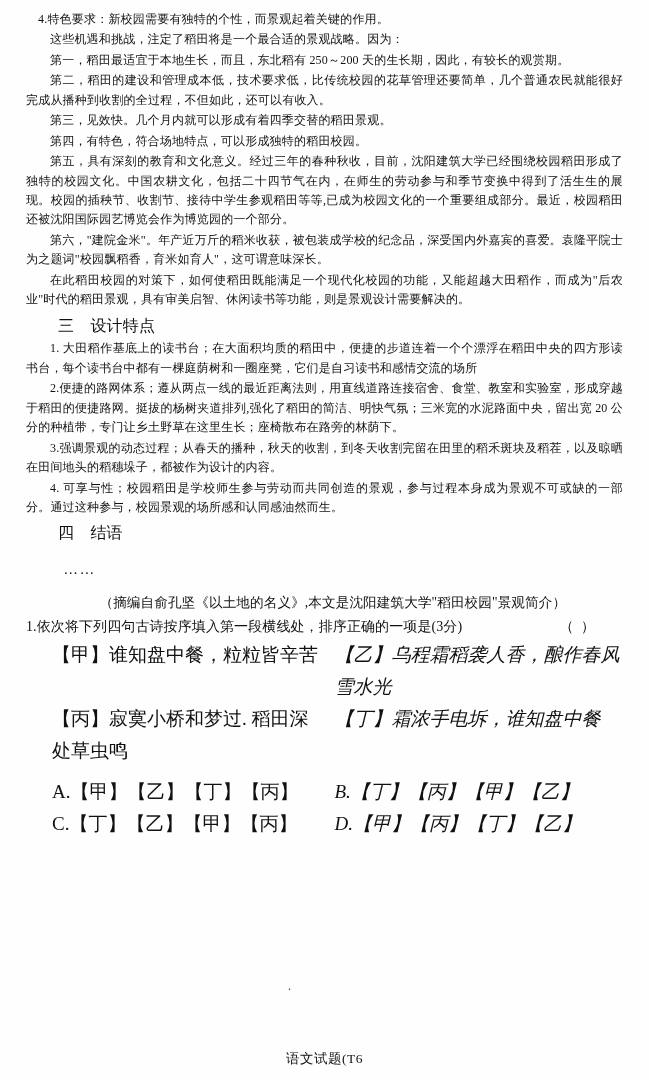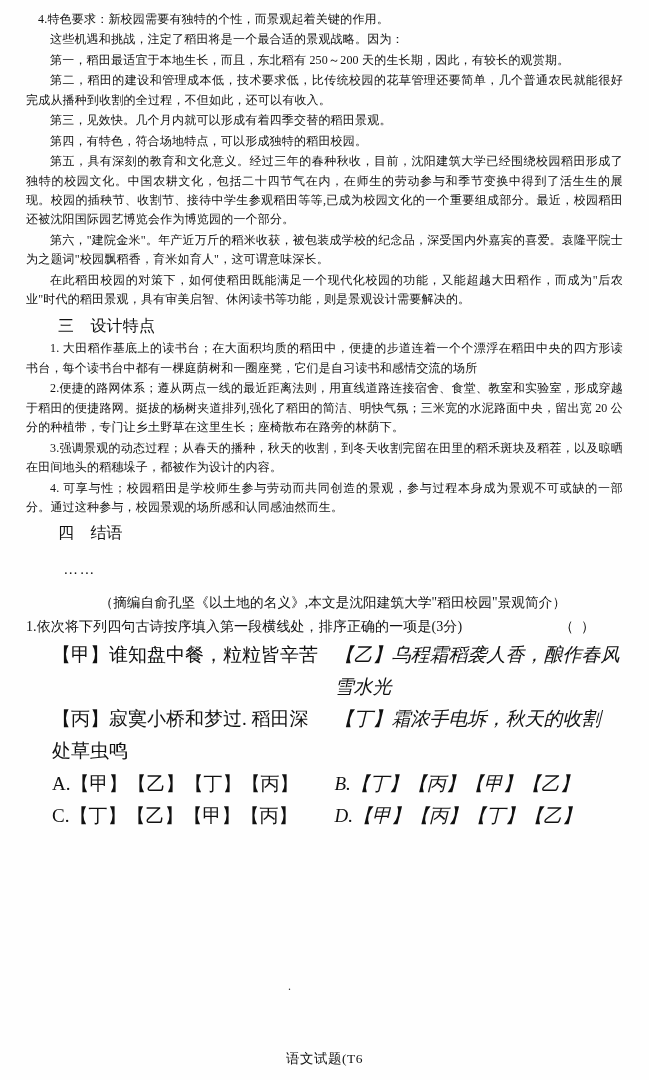--- a/index.html
+++ b/index.html
@@ -76,21 +76,21 @@
     line-height: 1.68;
     margin: 0;
   }
   .optrow .col {
     width: 50%;
     box-sizing: border-box;
   }
   .optrow .col.left { padding-left: 26px; }
   .optrow .col.right { padding-left: 10px; font-style: italic; }
   .answers {
-    margin-top: 2px;
+    margin-top: 10px;
   }
   .footer {
     position: absolute;
     left: 0;
     right: 0;
     bottom: 12px;
     text-align: center;
     font-size: 13.5px;
     letter-spacing: 0.5px;
   }
@@ -140,21 +140,21 @@
     <div class="col right">
       <span>【乙】</span><span>乌程霜稻袭人香，酿作春风雪水光</span>
     </div>
   </div>
 
   <div class="optrow">
     <div class="col left">
       <span>【丙】</span><span>寂寞小桥和梦过. 稻田深处草虫鸣</span>
     </div>
     <div class="col right">
-      <span>【丁】</span><span>霜浓手电坼，秋天的收割</span>
+      <span>【丁】</span><span>霜浓手电坼，谁知盘中餐</span>
     </div>
   </div>
 
   <div class="optrow answers">
     <div class="col left">
       <span>A.</span><span>【甲】【乙】【丁】【丙】</span>
     </div>
     <div class="col right">
       <span>B.</span><span>【丁】【丙】【甲】【乙】</span>
     </div>

